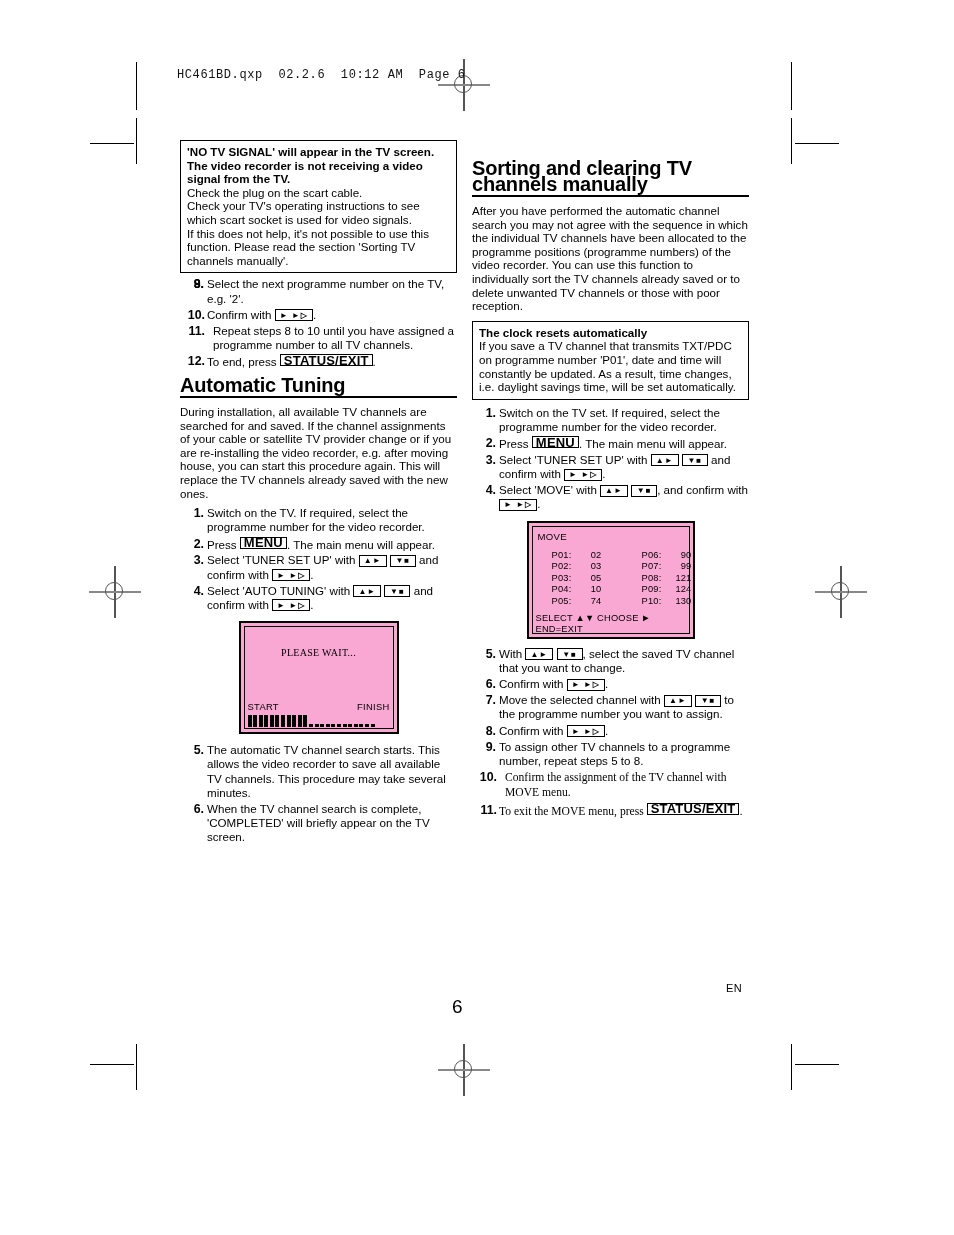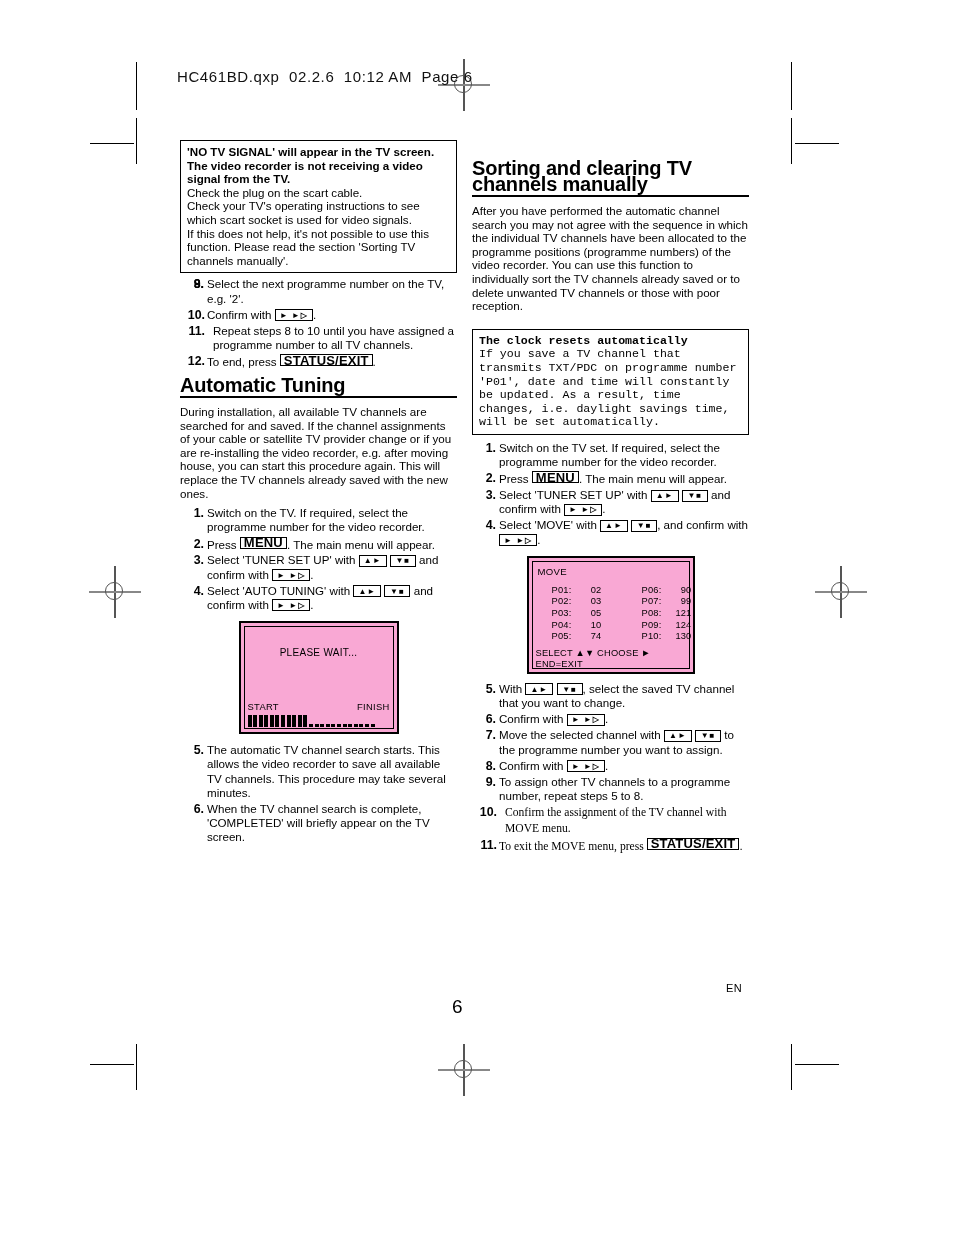--- a/index.html
+++ b/index.html
@@ -9,22 +9,22 @@
     -webkit-font-smoothing:none;
   }
   
   .crop{position:absolute;background:#000;}
   .reg{position:absolute;width:30px;height:30px;}
   .reg .circ{position:absolute;left:5px;top:5px;width:18px;height:18px;
     border:1.2px solid #555;border-radius:50%;box-sizing:border-box;}
   .reg .vl{position:absolute;left:14.4px;top:-11px;width:1.2px;height:52px;background:#555;}
   .reg .hl{position:absolute;top:14.4px;left:-11px;height:1.2px;width:52px;background:#888;}
 
-  .filehdr{position:absolute;left:177px;top:68px;font-family:Liberation Sans, sans-serif;
-    font-size:15px;letter-spacing:.6px;color:#111;white-space:pre;text-align:center;}
+  .filehdr{position:absolute;left:177px;top:68px;font-family:Liberation Mono, monospace;
+    font-size:12px;letter-spacing:.6px;color:#111;white-space:pre;text-align:center;}
 
   
   .col{position:absolute;width:277px;font-size:11.6px;line-height:13.6px;color:#000;}
   .colL{left:180px;top:140px;}
   .colR{left:472px;top:160px;}
 
   .box{border:1.3px solid #000;padding:4px 6px 5px 6px;box-sizing:border-box;}
   .box b{font-weight:bold;display:block;}
   .box p{margin:0;}
 
@@ -45,21 +45,21 @@
     line-height:9px;padding:0.5px 3px;vertical-align:1px;letter-spacing:.2px;
     white-space:nowrap;font-family:"Liberation Sans",sans-serif;}
   .key.arrow{padding:0.5px 4px;font-size:8px;letter-spacing:1px;min-width:16px;text-align:center;}
 
   
   .tv{border:2.2px solid #000;background:#f9a8d4;position:relative;box-sizing:border-box;}
   .tvin{border:1.1px solid #000;position:absolute;left:3px;top:3px;right:3px;bottom:3px;
     box-sizing:border-box;}
   .tvwrap{display:flex;justify-content:center;margin-top:9px;}
 
-  .pw-txt{position:absolute;left:0;right:0;top:23px;text-align:center;font-size:10px;letter-spacing:.3px;}
+  .pw-txt{position:absolute;left:0;right:0;top:23px;text-align:center;font-size:10px;letter-spacing:.3px;font-family:Liberation Serif, serif;}
   .pw-lbl{position:absolute;left:7px;right:7px;bottom:19px;display:flex;justify-content:space-between;
     font-size:9.4px;letter-spacing:.3px;}
   .bars{position:absolute;left:7px;right:7px;bottom:5px;height:13px;display:flex;align-items:flex-end;gap:1.6px;}
   .bar{width:4px;background:#000;}
   .bar.full{height:12px;}
   .bar.dot{height:3.4px;}
 
   
   .mv-title{position:absolute;left:9px;top:7px;font-size:9.6px;letter-spacing:.3px;}
   .mv-grid{position:absolute;left:9px;top:27px;right:9px;
@@ -218,21 +218,21 @@
     </li>
   </ol>
 </div>
 
 <div class="col colR">
 
   <h2 class="sec">Sorting and clearing TV channels manually</h2>
 
   <p class="para">After you have performed the automatic channel search you may not agree with the sequence in which the individual TV channels have been allocated to the programme positions (programme numbers) of the video recorder. You can use this function to individually sort the TV channels already saved or to delete unwanted TV channels or those with poor reception.</p>
 
-  <div class="box" style="margin-top:16px;font-family:Liberation Mono, monospace;">
+  <div class="box" style="margin-top:8px;">
     <b>The clock resets automatically</b>
     <p>If you save a TV channel that transmits TXT/PDC on programme number 'P01', date and time will constantly be updated. As a result, time changes, i.e. daylight savings time, will be set automatically.</p>
   </div>
 
   <ol class="steps" style="margin-top:6px;">
     <li>
       <span class="n">1.</span>
       <span>Switch on the TV set. If required, select the programme number for the video recorder.</span>
     </li>
     <li>

